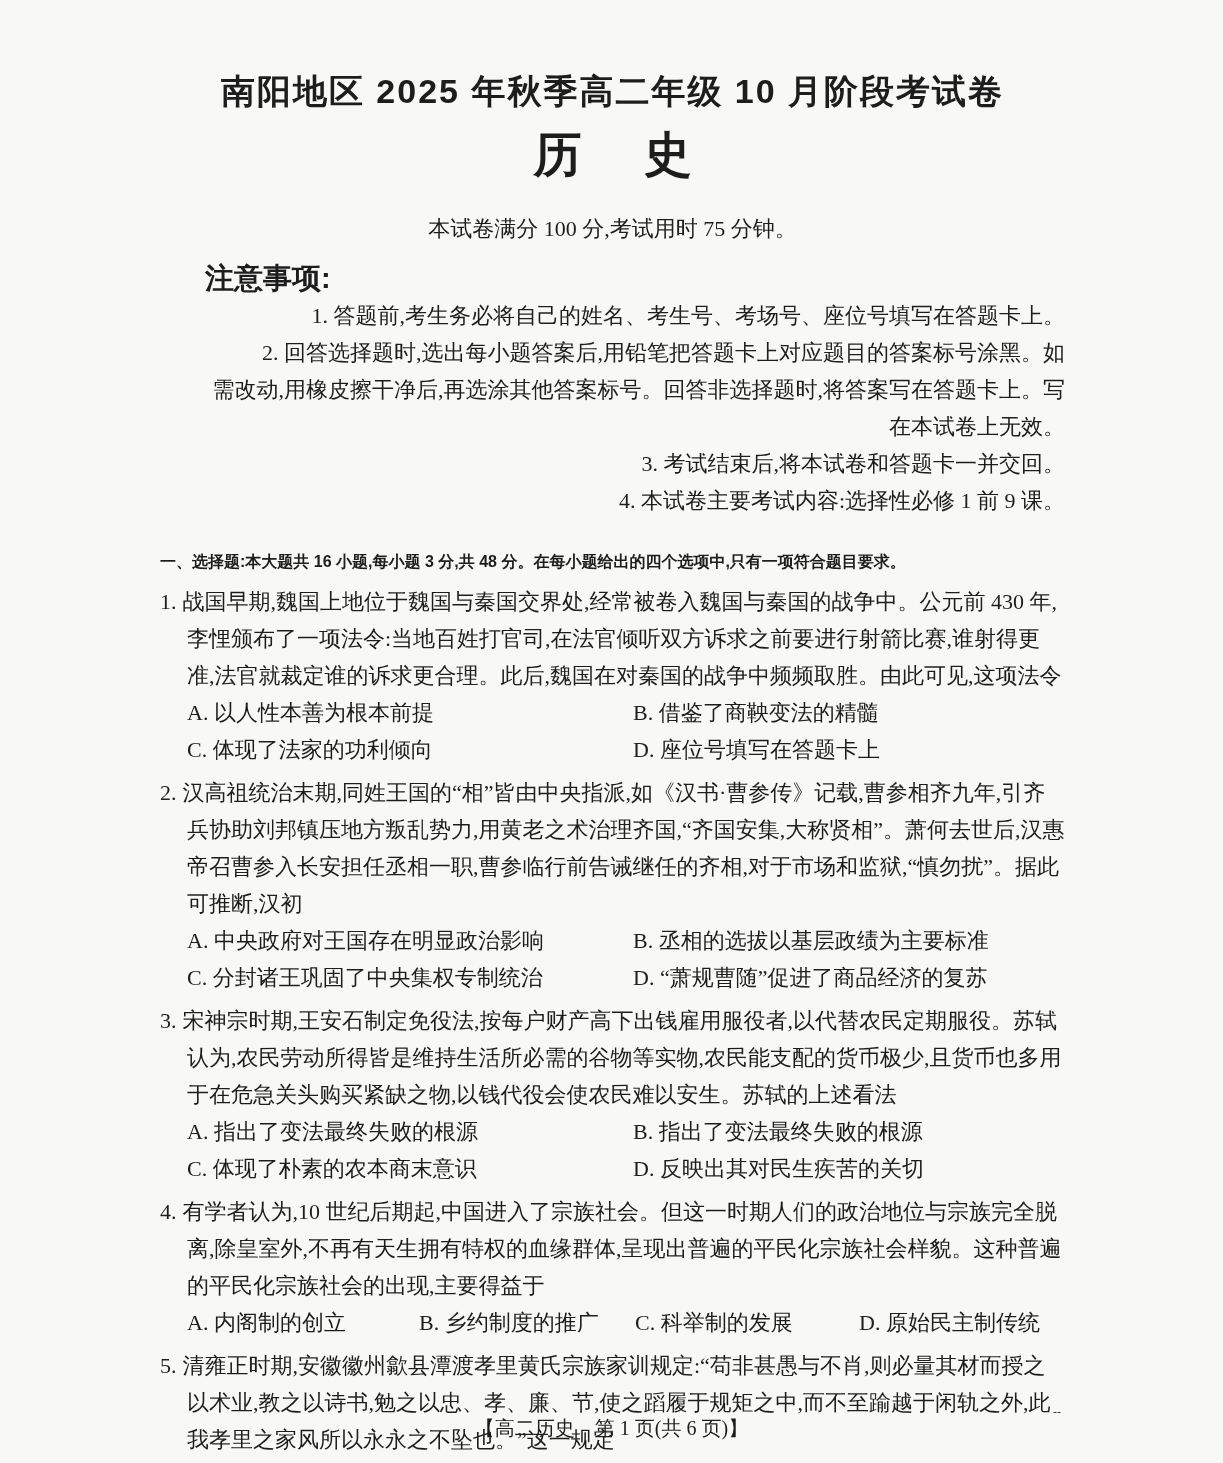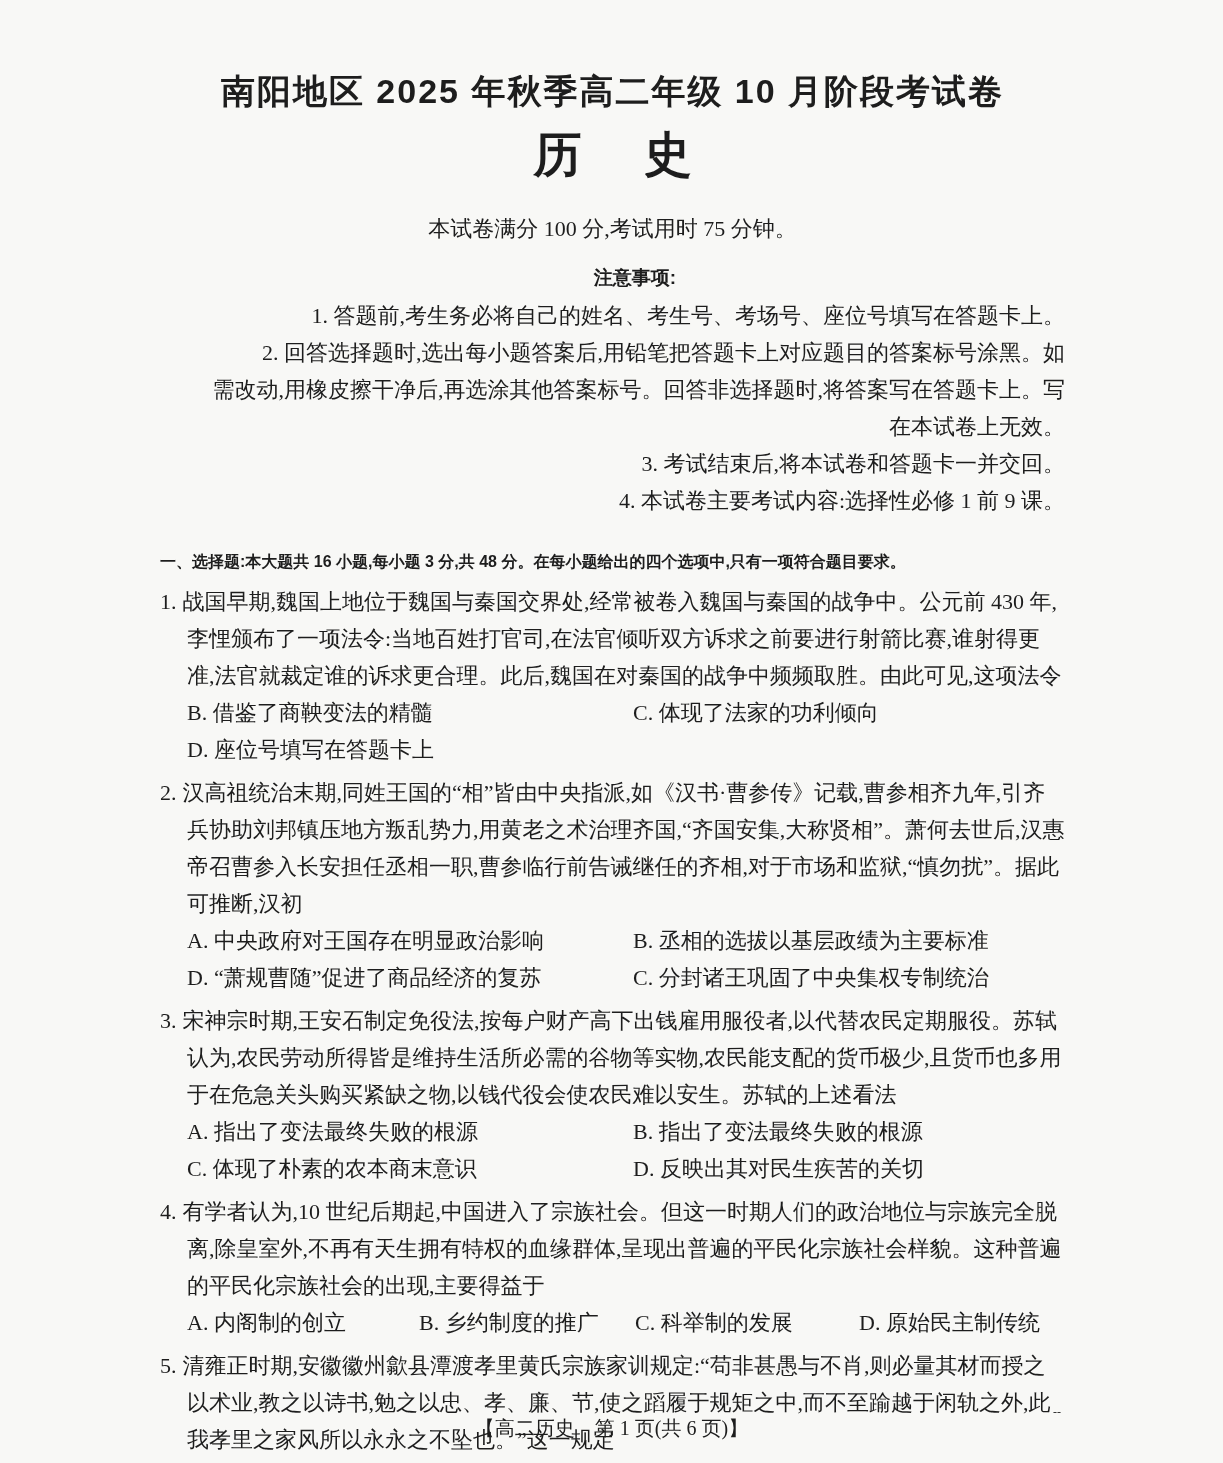--- a/index.html
+++ b/index.html
@@ -42,23 +42,22 @@
   }
   .info-line {
     margin: 26px 0 12px;
     text-align: center;
   }
   .notice-block {
     margin-left: 45px;
   }
   .notice-heading {
     margin: 0;
-    font-size: 19px;
+    font-size: 29px;
     line-height: 38px;
-    text-align: center;
   }
   .notice-item {
     margin: 0;
     text-indent: 2em;
     text-align: right;
   }
   .section-heading {
     margin: 24px 0 2px;
     padding-left: 46px;
     text-indent: -46px;
@@ -122,33 +121,34 @@
     <p class="notice-item">2. 回答选择题时,选出每小题答案后,用铅笔把答题卡上对应题目的答案标号涂黑。如需改动,用橡皮擦干净后,再选涂其他答案标号。回答非选择题时,将答案写在答题卡上。写在本试卷上无效。</p>
     <p class="notice-item">3. 考试结束后,将本试卷和答题卡一并交回。</p>
     <p class="notice-item">4. 本试卷主要考试内容:选择性必修 1 前 9 课。</p>
   </section>
 
   <p class="section-heading hei">一、选择题:本大题共 16 小题,每小题 3 分,共 48 分。在每小题给出的四个选项中,只有一项符合题目要求。</p>
 
   <div class="question">
     <p class="stem"><span class="qnum">1.</span><span>战国早期,魏国上地位于魏国与秦国交界处,经常被卷入魏国与秦国的战争中。公元前 430 年,李悝颁布了一项法令:当地百姓打官司,在法官倾听双方诉求之前要进行射箭比赛,谁射得更准,法官就裁定谁的诉求更合理。此后,魏国在对秦国的战争中频频取胜。由此可见,这项法令</span></p>
     <div class="options cols-2">
+      <span class="opt">A. 以人性本善为根本前提</span>
       <span class="opt">B. 借鉴了商鞅变法的精髓</span>
       <span class="opt">C. 体现了法家的功利倾向</span>
       <span class="opt">D. 座位号填写在答题卡上</span>
     </div>
   </div>
 
   <div class="question">
     <p class="stem"><span class="qnum">2.</span><span>汉高祖统治末期,同姓王国的“相”皆由中央指派,如《汉书·曹参传》记载,曹参相齐九年,引齐兵协助刘邦镇压地方叛乱势力,用黄老之术治理齐国,“齐国安集,大称贤相”。萧何去世后,汉惠帝召曹参入长安担任丞相一职,曹参临行前告诫继任的齐相,对于市场和监狱,“慎勿扰”。据此可推断,汉初</span></p>
     <div class="options cols-2">
       <span class="opt">A. 中央政府对王国存在明显政治影响</span>
       <span class="opt">B. 丞相的选拔以基层政绩为主要标准</span>
+      <span class="opt">C. 分封诸王巩固了中央集权专制统治</span>
       <span class="opt">D. “萧规曹随”促进了商品经济的复苏</span>
-      <span class="opt">C. 分封诸王巩固了中央集权专制统治</span>
     </div>
   </div>
 
   <div class="question">
     <p class="stem"><span class="qnum">3.</span><span>宋神宗时期,王安石制定免役法,按每户财产高下出钱雇用服役者,以代替农民定期服役。苏轼认为,农民劳动所得皆是维持生活所必需的谷物等实物,农民能支配的货币极少,且货币也多用于在危急关头购买紧缺之物,以钱代役会使农民难以安生。苏轼的上述看法</span></p>
     <div class="options cols-2">
       <span class="opt">A. 指出了变法最终失败的根源</span>
       <span class="opt">B. 指出了变法最终失败的根源</span>
       <span class="opt">C. 体现了朴素的农本商末意识</span>
       <span class="opt">D. 反映出其对民生疾苦的关切</span>

